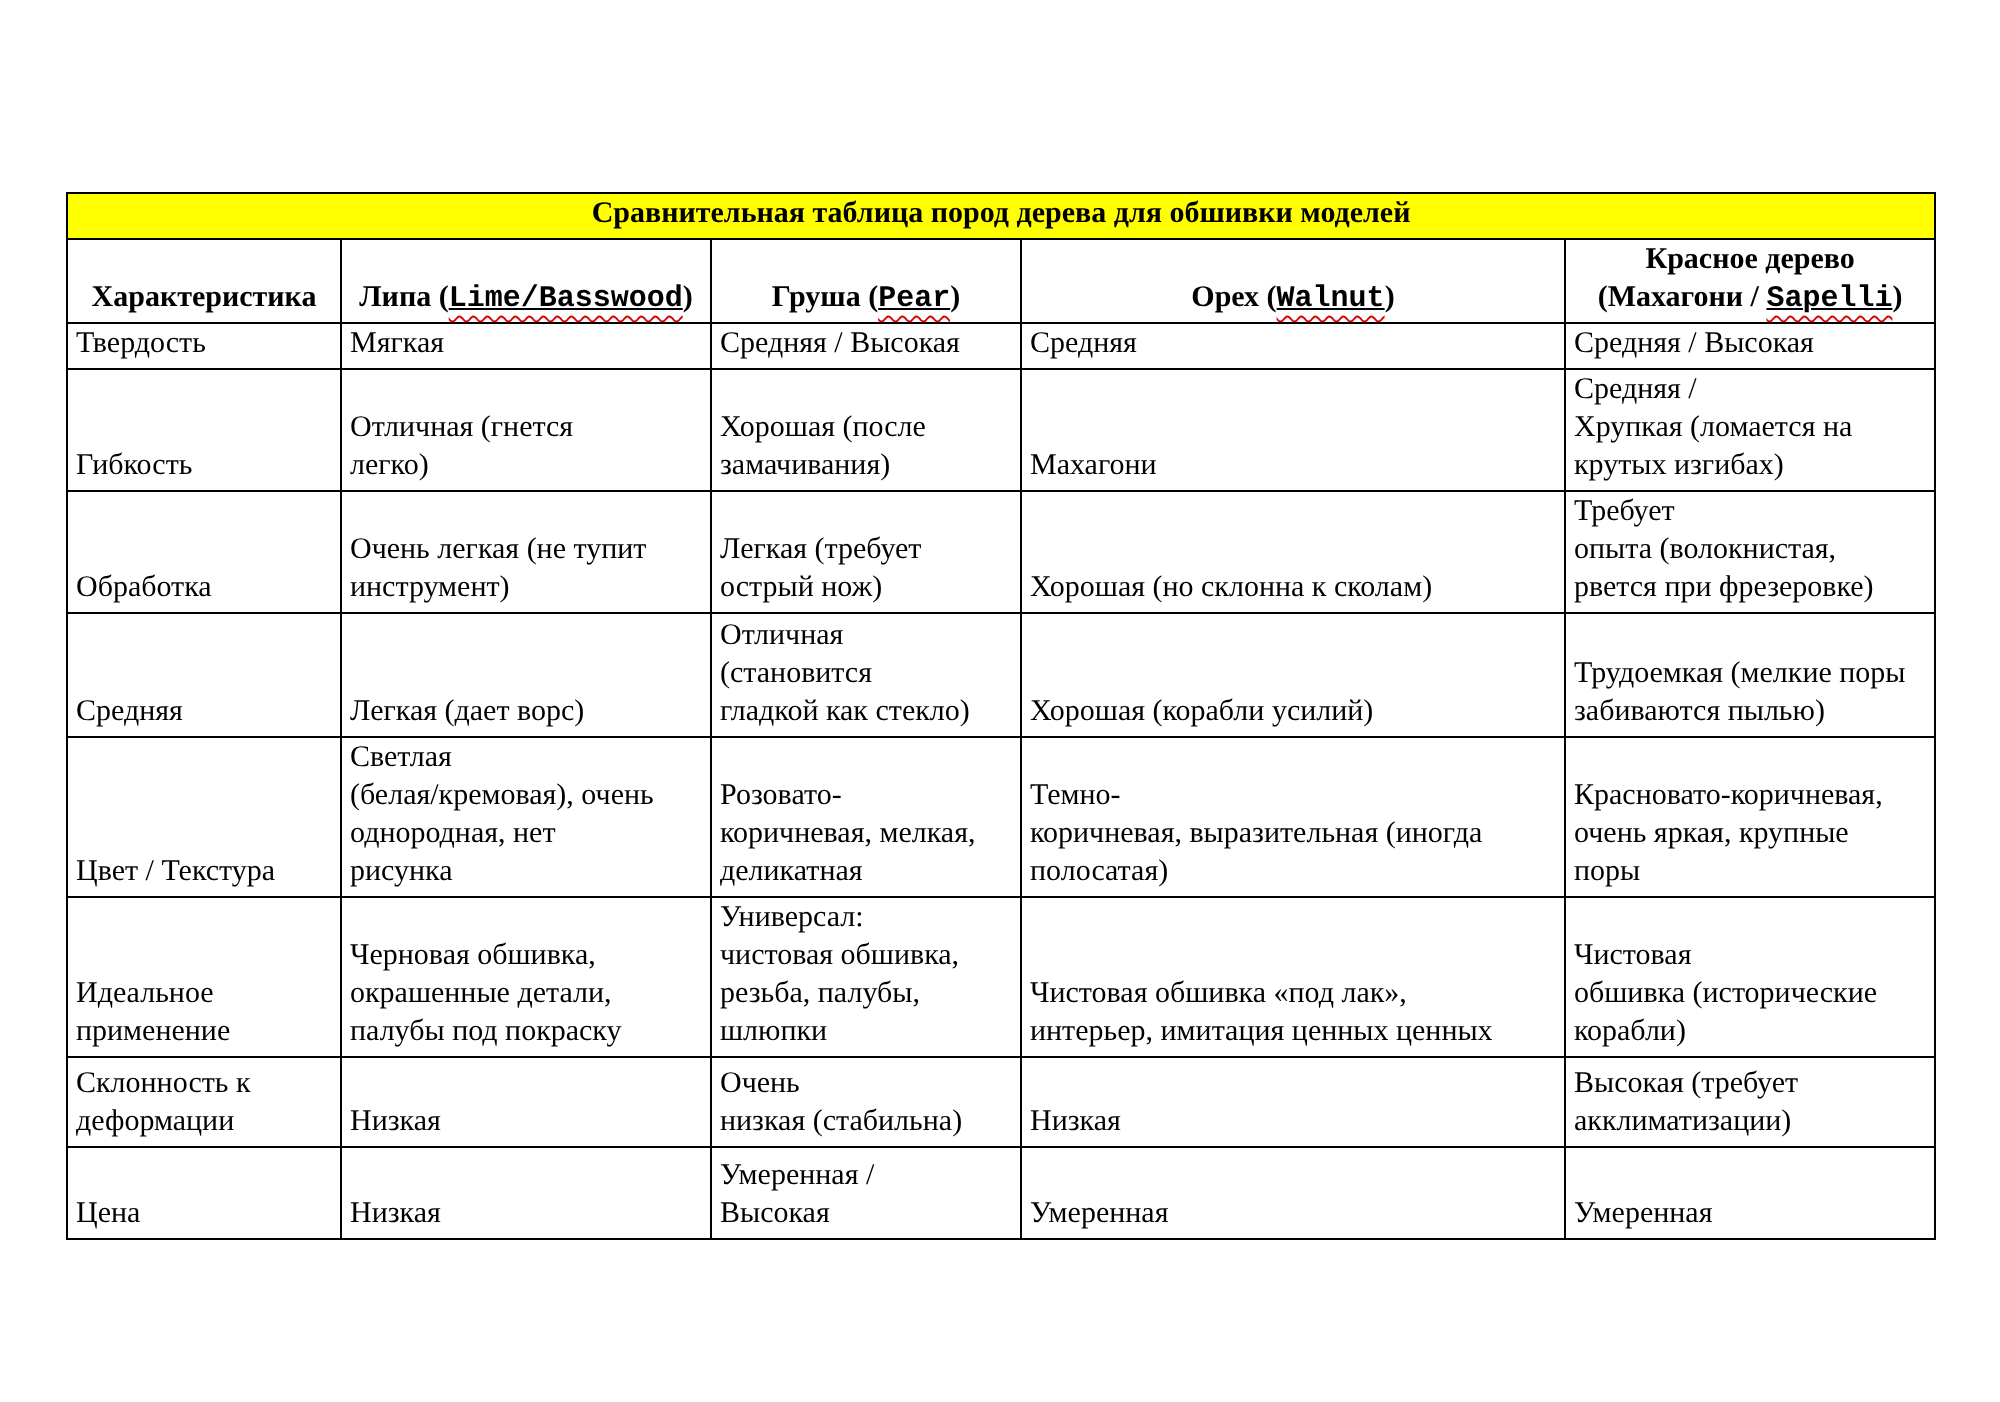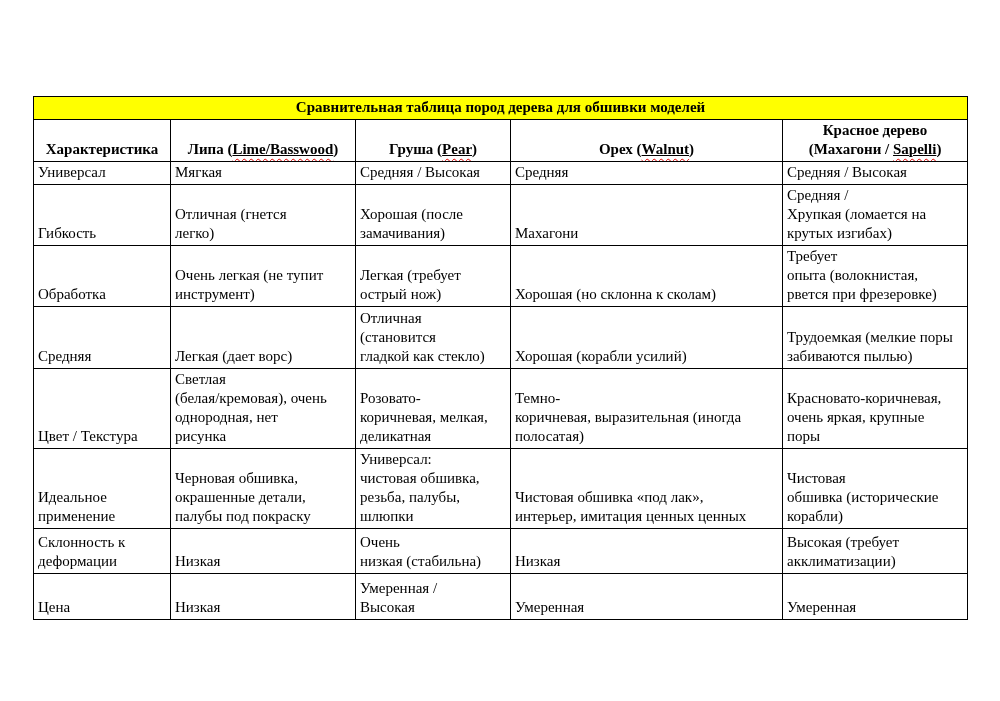--- a/index.html
+++ b/index.html
@@ -19,21 +19,21 @@
     white-space:pre-line;
     overflow:hidden;
   }
   .c0{width:137px}.c1{width:185px}.c2{width:155px}.c3{width:272px}.c4{width:185px}
   .title-cell{
     background:var(--title-bg,#FFFF00);
     font-weight:bold;text-align:center;vertical-align:middle;
     padding:0 4px;white-space:nowrap;
   }
   .header-row td{font-weight:bold;text-align:center;}
-  .u{text-decoration:underline;text-decoration-thickness:1px;}
+  .u{text-decoration:underline;text-decoration-thickness:1px;font-family:Liberation Mono, monospace;}
   .wavy{
     text-decoration:underline wavy var(--squiggle,#E00000);
     text-decoration-thickness:1px;
     text-underline-offset:4px;
   }
 </style>
 </head>
 <body>
 
 <table class="doc-table">
@@ -50,21 +50,21 @@
     </tr>
     <tr class="header-row" style="height:42px">
       <td><span>Характеристика</span><span class="u"><span class="wavy"></span></span><span></span></td>
       <td><span>Липа (</span><span class="u"><span class="wavy">Lime/Basswood</span></span><span>)</span></td>
       <td><span>Груша (</span><span class="u"><span class="wavy">Pear</span></span><span>)</span></td>
       <td><span>Орех (</span><span class="u"><span class="wavy">Walnut</span></span><span>)</span></td>
       <td><span>Красное дерево
 (Махагони / </span><span class="u"><span class="wavy">Sapelli</span></span><span>)</span></td>
     </tr>
     <tr style="height:23px">
-      <td>Универсал</td>
+      <td>Твердость</td>
       <td>Мягкая</td>
       <td>Средняя / Высокая</td>
       <td>Средняя</td>
       <td>Средняя / Высокая</td>
     </tr>
     <tr style="height:61px">
       <td>Гибкость</td>
       <td>Отличная (гнется
 легко)</td>
       <td>Хорошая (после

